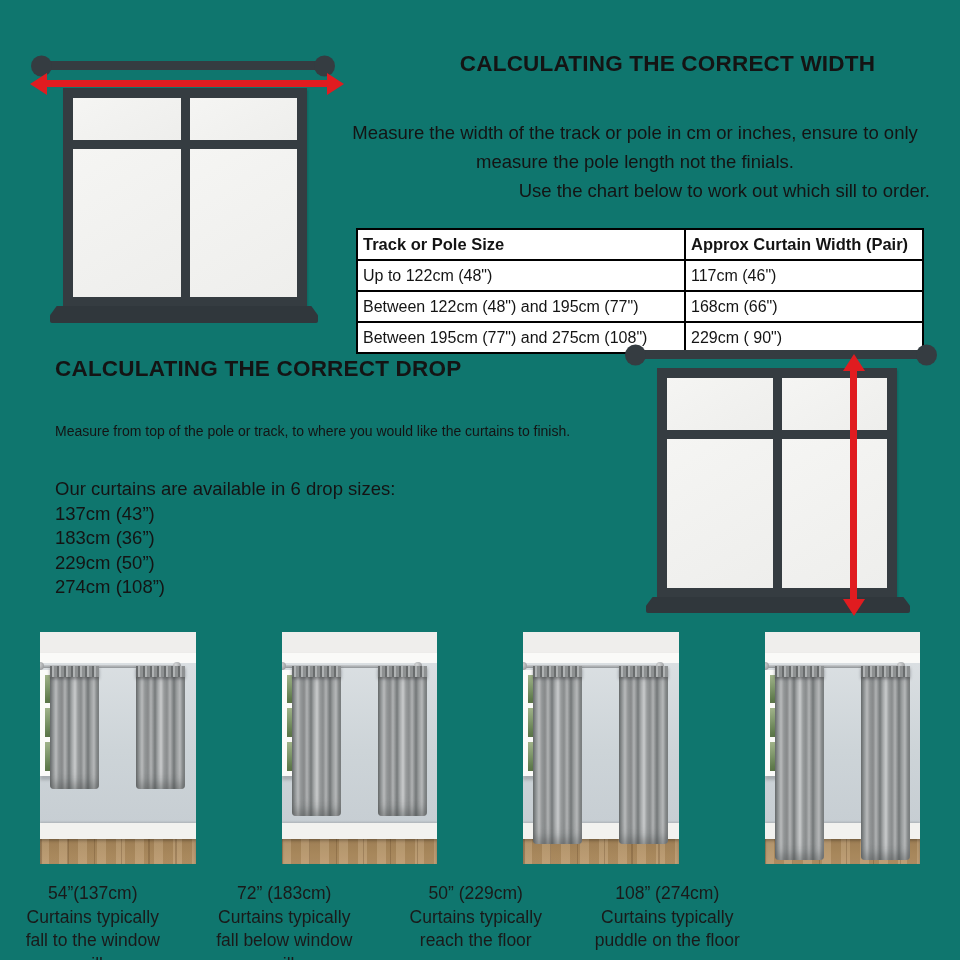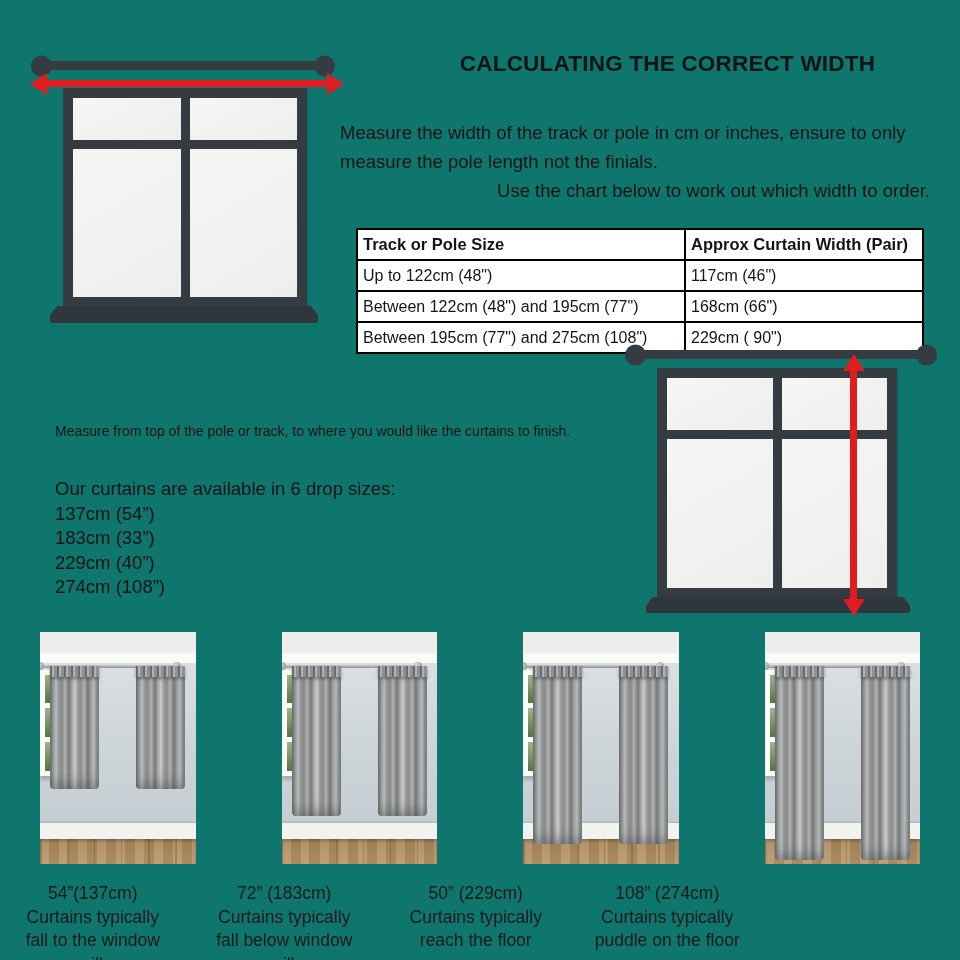--- a/index.html
+++ b/index.html
@@ -28,21 +28,21 @@
   .arrow-h::after{right:-16px;border-left:17px solid #e01c20;}
   .arrow-v{position:absolute;width:7px;background:#e01c20;}
   .arrow-v::before,.arrow-v::after{content:'';position:absolute;left:50%;transform:translateX(-50%);width:0;height:0;
     border-left:11px solid transparent;border-right:11px solid transparent;}
   .arrow-v::before{top:-16px;border-bottom:17px solid #e01c20;}
   .arrow-v::after{bottom:-16px;border-top:17px solid #e01c20;}
 
   
   .sec-title{position:absolute;font-size:22.5px;font-weight:bold;letter-spacing:.2px;white-space:nowrap;}
   .width-title{top:51px;left:405px;width:525px;text-align:center;}
-  .width-p1{position:absolute;top:99px;left:340px;width:590px;text-align:left;font-size:18.5px;line-height:29px;}
+  .width-p1{position:absolute;top:99px;left:340px;width:590px;text-align:center;font-size:18.5px;line-height:29px;}
   .width-p2{position:absolute;top:161px;left:340px;width:590px;text-align:right;font-size:18.5px;}
   .drop-title{top:356px;left:55px;}
   .drop-p{position:absolute;top:403px;left:55px;width:545px;font-size:14px;line-height:29px;}
   .drop-list{position:absolute;top:477px;left:55px;font-size:18.5px;line-height:24.5px;}
 
   
   .size-table{position:absolute;top:228px;left:356px;width:568px;border-collapse:collapse;background:#fff;
     font-size:16px;table-layout:fixed;}
   .size-table th,.size-table td{border:2px solid #000;padding:4px 5px;height:21px;text-align:left;white-space:nowrap;overflow:hidden;}
   .size-table th{font-weight:bold;font-size:16.5px;}
@@ -110,21 +110,21 @@
         <div class="pane"></div>
         <div></div>
         <div class="pane"></div>
       </div>
     </div>
     <div class="isill" style="left:22px;top:258px;width:268px;height:17px;"></div>
   </div>
 
   <div class="sec-title width-title">CALCULATING THE CORRECT WIDTH</div>
   <p class="width-p1">Measure the width of the track or pole in cm or inches, ensure to only measure the pole length not the finials.</p>
-  <p class="width-p2">Use the chart below to work out which width to order.</p>
+  <p class="width-p2">Use the chart below to work out which sill to order.</p>
 
   <table class="size-table">
     <colgroup>
         <col class="col1">
         <col>
       </colgroup>
     <thead>
       <tr>
         <th>Track or Pole Size</th>
         <th>Approx Curtain Width (Pair)</th>
@@ -139,26 +139,27 @@
         <td>Between 122cm (48") and 195cm (77")</td>
         <td>168cm (66")</td>
       </tr>
       <tr>
         <td>Between 195cm (77") and 275cm (108")</td>
         <td>229cm ( 90")</td>
       </tr>
     </tbody>
   </table>
 
+  <div class="sec-title drop-title">CALCULATING THE CORRECT DROP</div>
   <p class="drop-p">Measure from top of the pole or track, to where you would like the curtains to finish.</p>
   <div class="drop-list">
     <div>Our curtains are available in 6 drop sizes:</div>
-    <div>137cm (54”)</div>
-    <div>183cm (33”)</div>
-    <div>229cm (40”)</div>
+    <div>137cm (43”)</div>
+    <div>183cm (36”)</div>
+    <div>229cm (50”)</div>
     <div>274cm (108”)</div>
   </div>
 
   <div class="illus" style="left:620px;top:340px;width:332px;height:290px;">
     <div class="ipole" style="top:10px;left:14px;right:24px;">
       <span class="finial left"></span>
       <span class="finial right"></span>
     </div>
     <div class="iwin" style="left:37px;top:28px;width:240px;height:230px;">
       <div class="grid grid-d">

